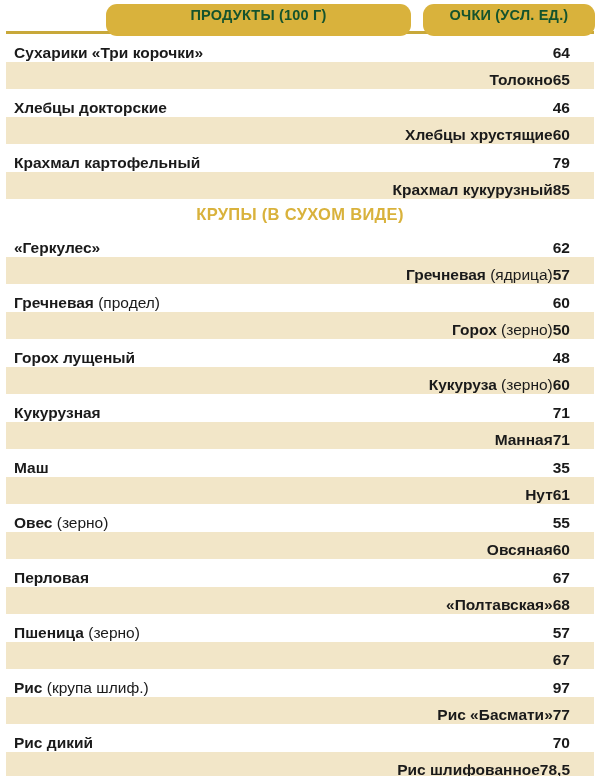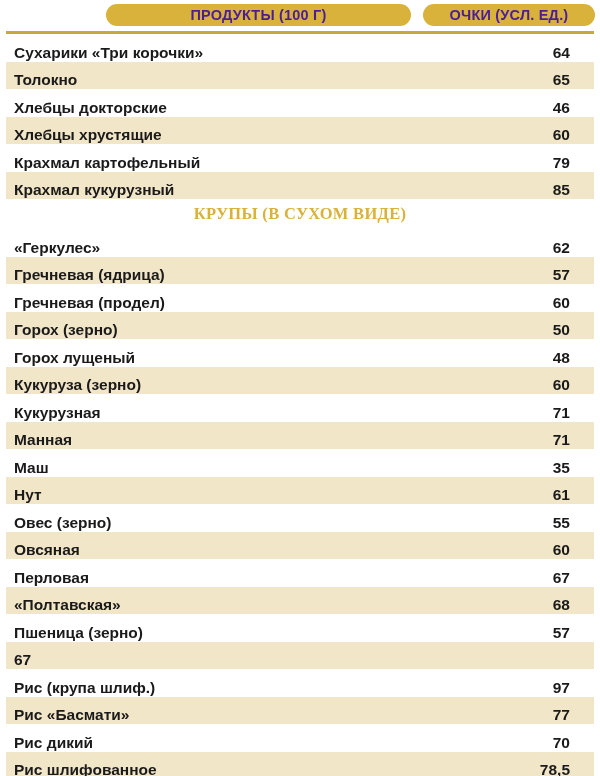--- a/index.html
+++ b/index.html
@@ -23,25 +23,25 @@
   
   .header {
     display: flex;
     align-items: flex-start;
     height: 28px;
     padding: 4px 6px 0 6px;
     box-sizing: border-box;
   }
   .hdr-pill {
     background: #d9b23c;
-    color: #4c1d95;
+    color: #14532d;
     font-weight: bold;
     font-size: 14.5px;
     letter-spacing: 0.2px;
-    height: 22px;
+    height: 32px;
     line-height: 22px;
     text-align: center;
     border-radius: 11px;
     box-sizing: border-box;
     white-space: nowrap;
   }
   .hdr-products {
     flex: 0 0 auto;
     width: 305px;
     margin-left: 100px;
@@ -62,52 +62,52 @@
     align-items: center;
     justify-content: space-between;
     height: 27.5px;
     padding: 10px 10px 0 8px;
     box-sizing: border-box;
     font-size: 15.5px;
     color: #1a1a1a;
   }
   .row.alt {
     background: #f2e6c8;
+    justify-content: flex-end;
   }
   .row.plain {
     background: #ffffff;
   }
   .name {
     font-weight: bold;
     white-space: nowrap;
     overflow: hidden;
     text-overflow: ellipsis;
   }
   .name .sub {
-    font-weight: bold;
+    font-weight: normal;
   }
   .value {
     font-weight: bold;
     text-align: right;
     padding-right: 14px;
     white-space: nowrap;
   }
 
   
   .section {
     display: flex;
     align-items: center;
     justify-content: center;
     height: 30px;
     background: #ffffff;
     color: #d9b23c;
     font-weight: bold;
     font-size: 16.5px;
     letter-spacing: 0.3px;
-    font-family: Liberation Serif, serif;
   }
 </style>
 </head>
 <body>
 
 <div class="page">
 
   <div class="header">
     <div class="hdr-pill hdr-products">ПРОДУКТЫ (100 Г)</div>
     <div class="hdr-pill hdr-points">ОЧКИ (УСЛ. ЕД.)</div>

